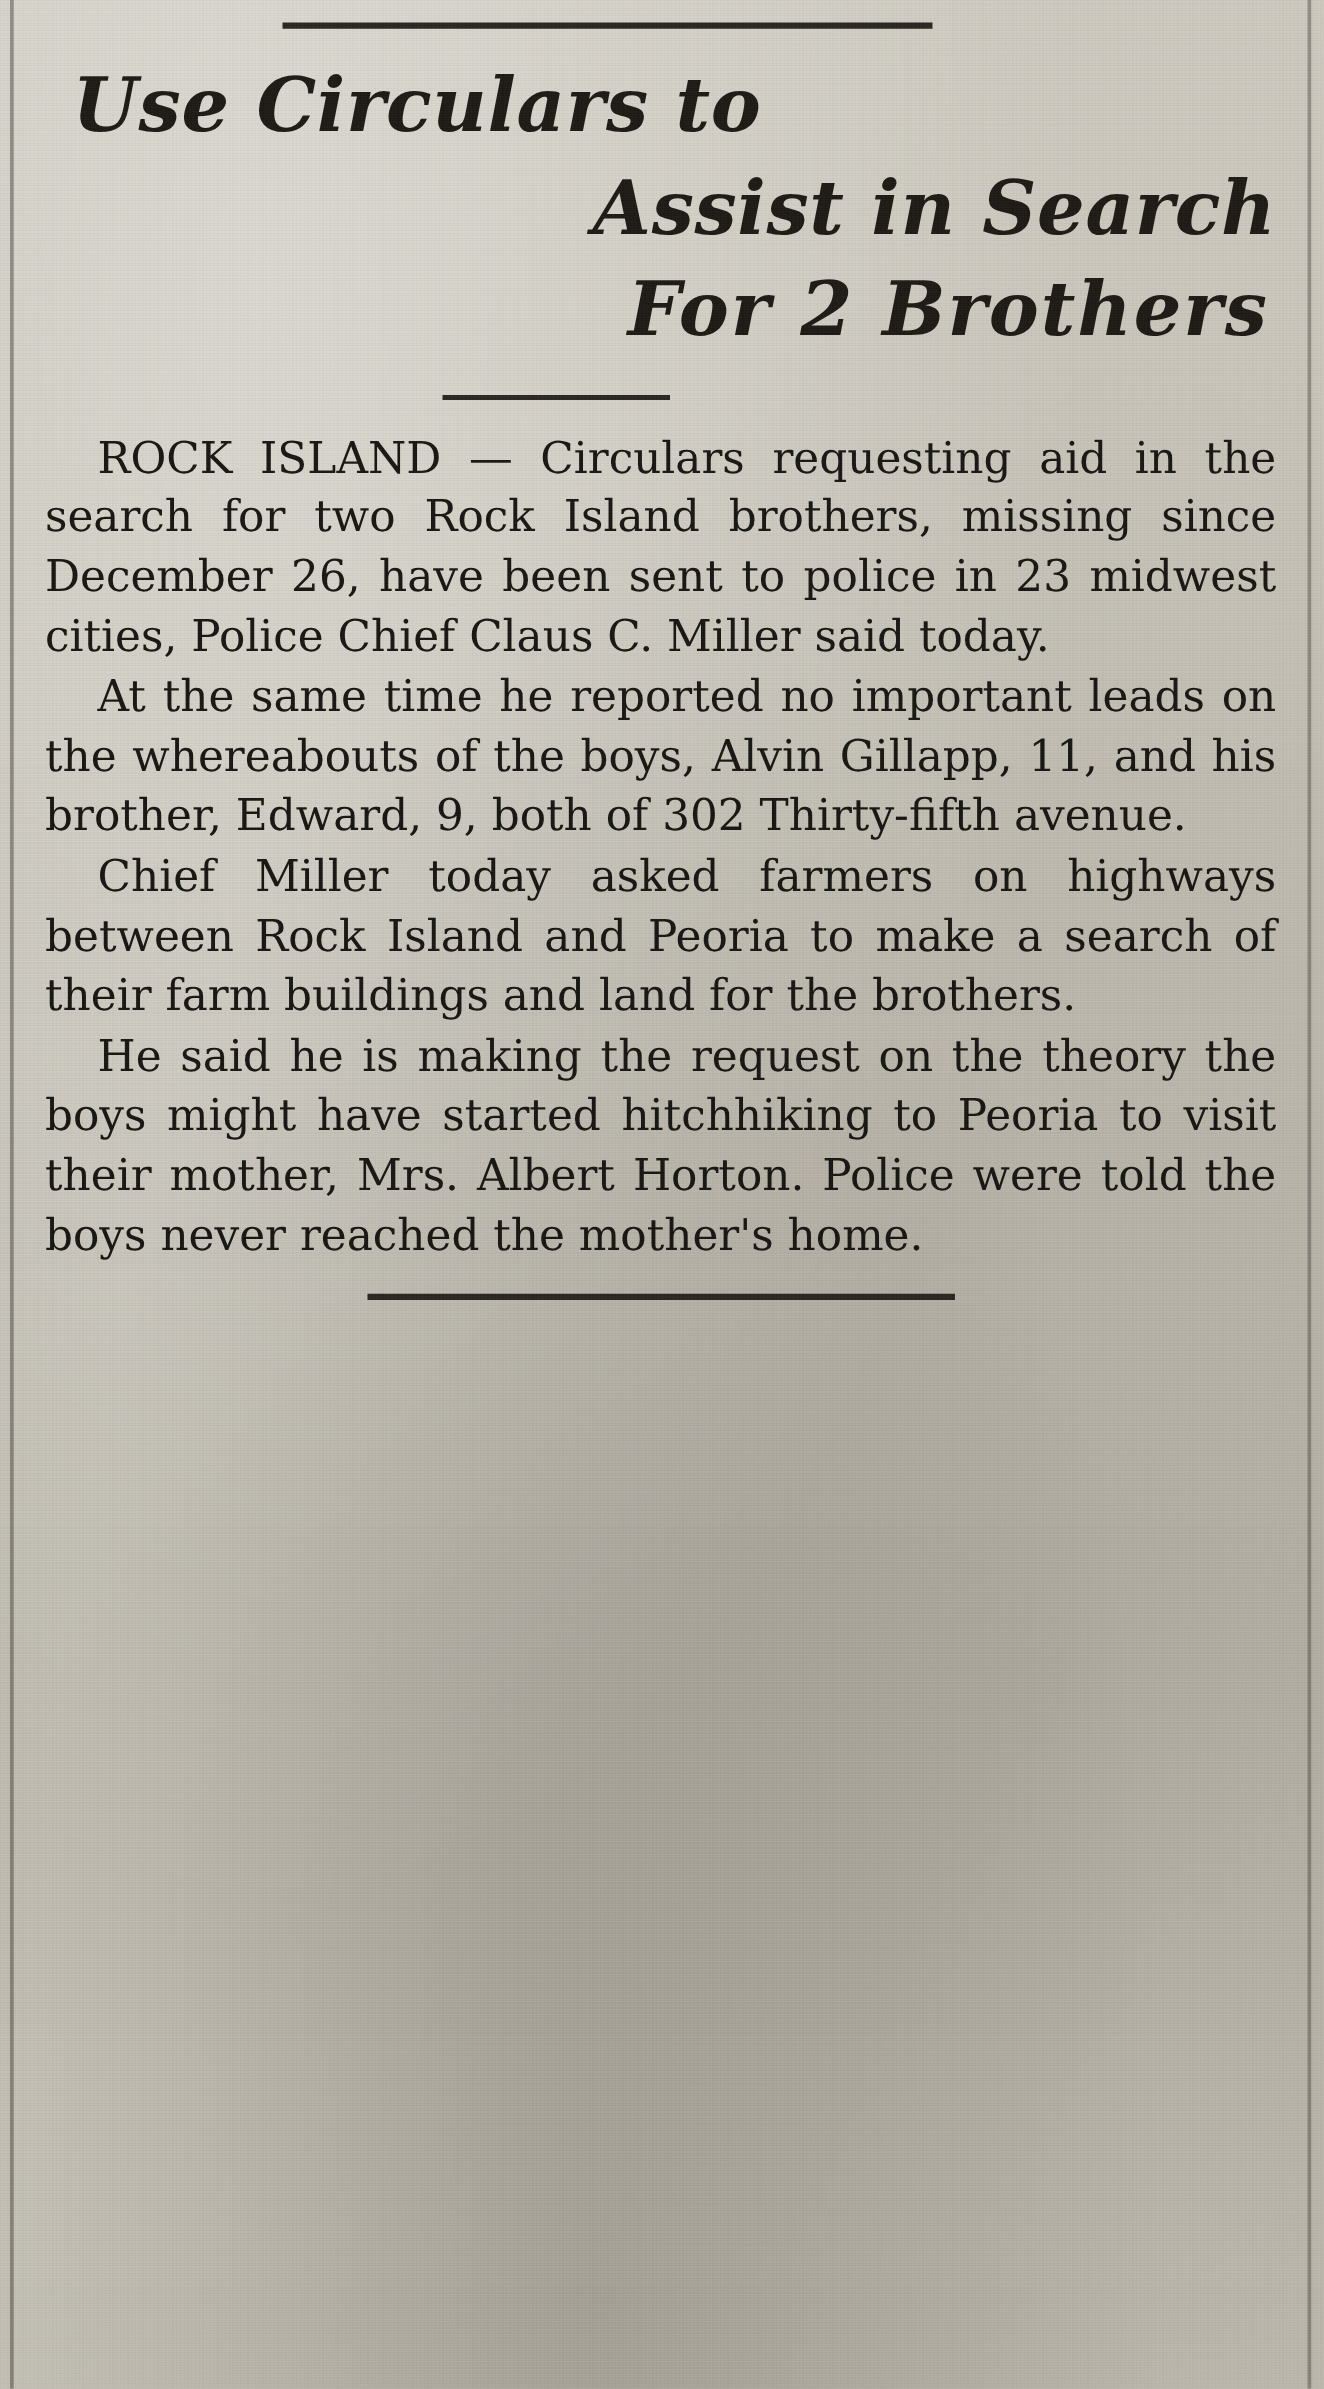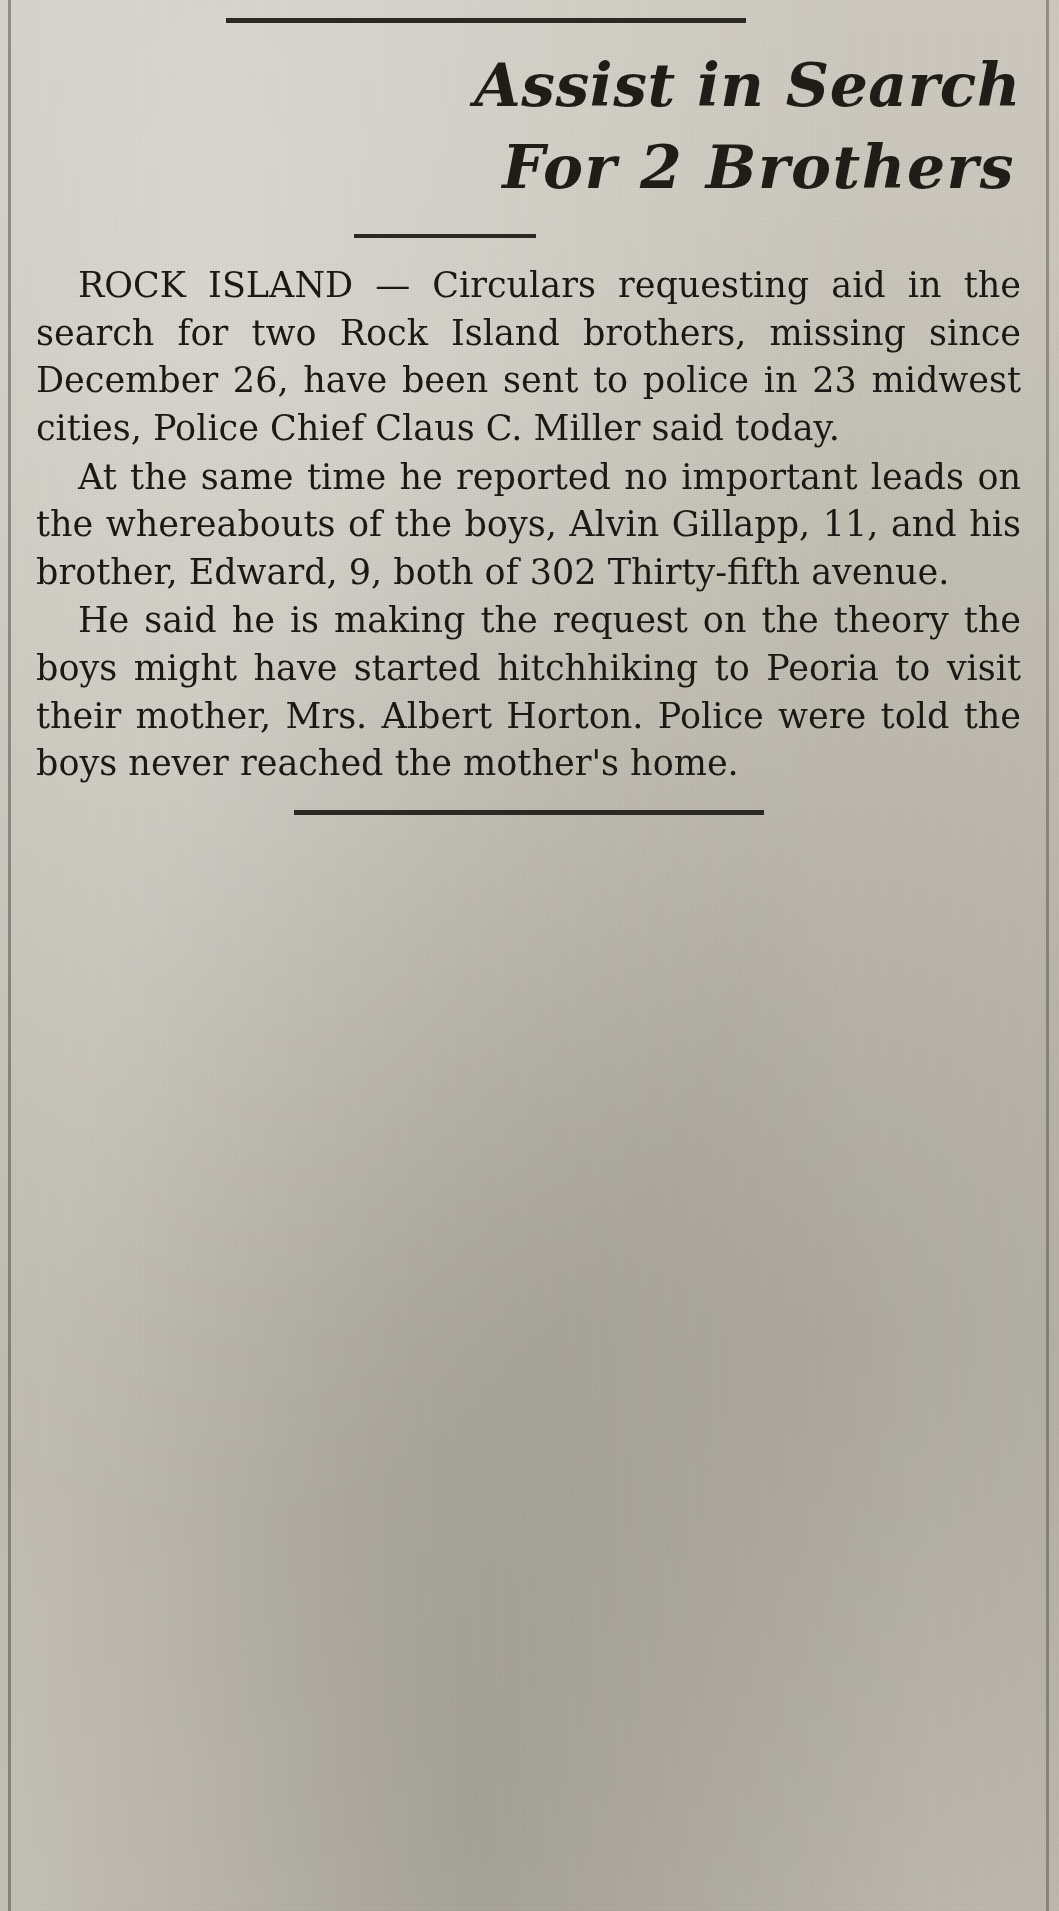--- a/index.html
+++ b/index.html
@@ -114,29 +114,31 @@
 
 <div class="clipping">
   <div class="edge-rule-left"></div>
   <div class="edge-rule-right"></div>
 
   <div class="content">
 
     <div class="rule-top"></div>
 
     <h1 class="headline">
+      <span class="l1">Use Circulars to</span>
       <span class="l2">Assist in Search</span>
       <span class="l3">For 2 Brothers</span>
     </h1>
 
     <div class="rule-under-head"></div>
 
     <div class="body-copy">
       <p>ROCK ISLAND — Circulars requesting aid in the search for two Rock Island brothers, missing since December 26, have been sent to police in 23 midwest cities, Police Chief Claus C. Miller said today.</p>
       <p>At the same time he reported no important leads on the whereabouts of the boys, Alvin Gillapp, 11, and his brother, Edward, 9, both of 302 Thirty-fifth avenue.</p>
+      <p>Chief Miller today asked farmers on highways between Rock Island and Peoria to make a search of their farm buildings and land for the brothers.</p>
       <p>He said he is making the request on the theory the boys might have started hitchhiking to Peoria to visit their mother, Mrs. Albert Horton. Police were told the boys never reached the mother's home.</p>
     </div>
 
     <div class="rule-bottom"></div>
   </div>
 
   <div class="grain"></div>
 </div>
 
 </body></html>

